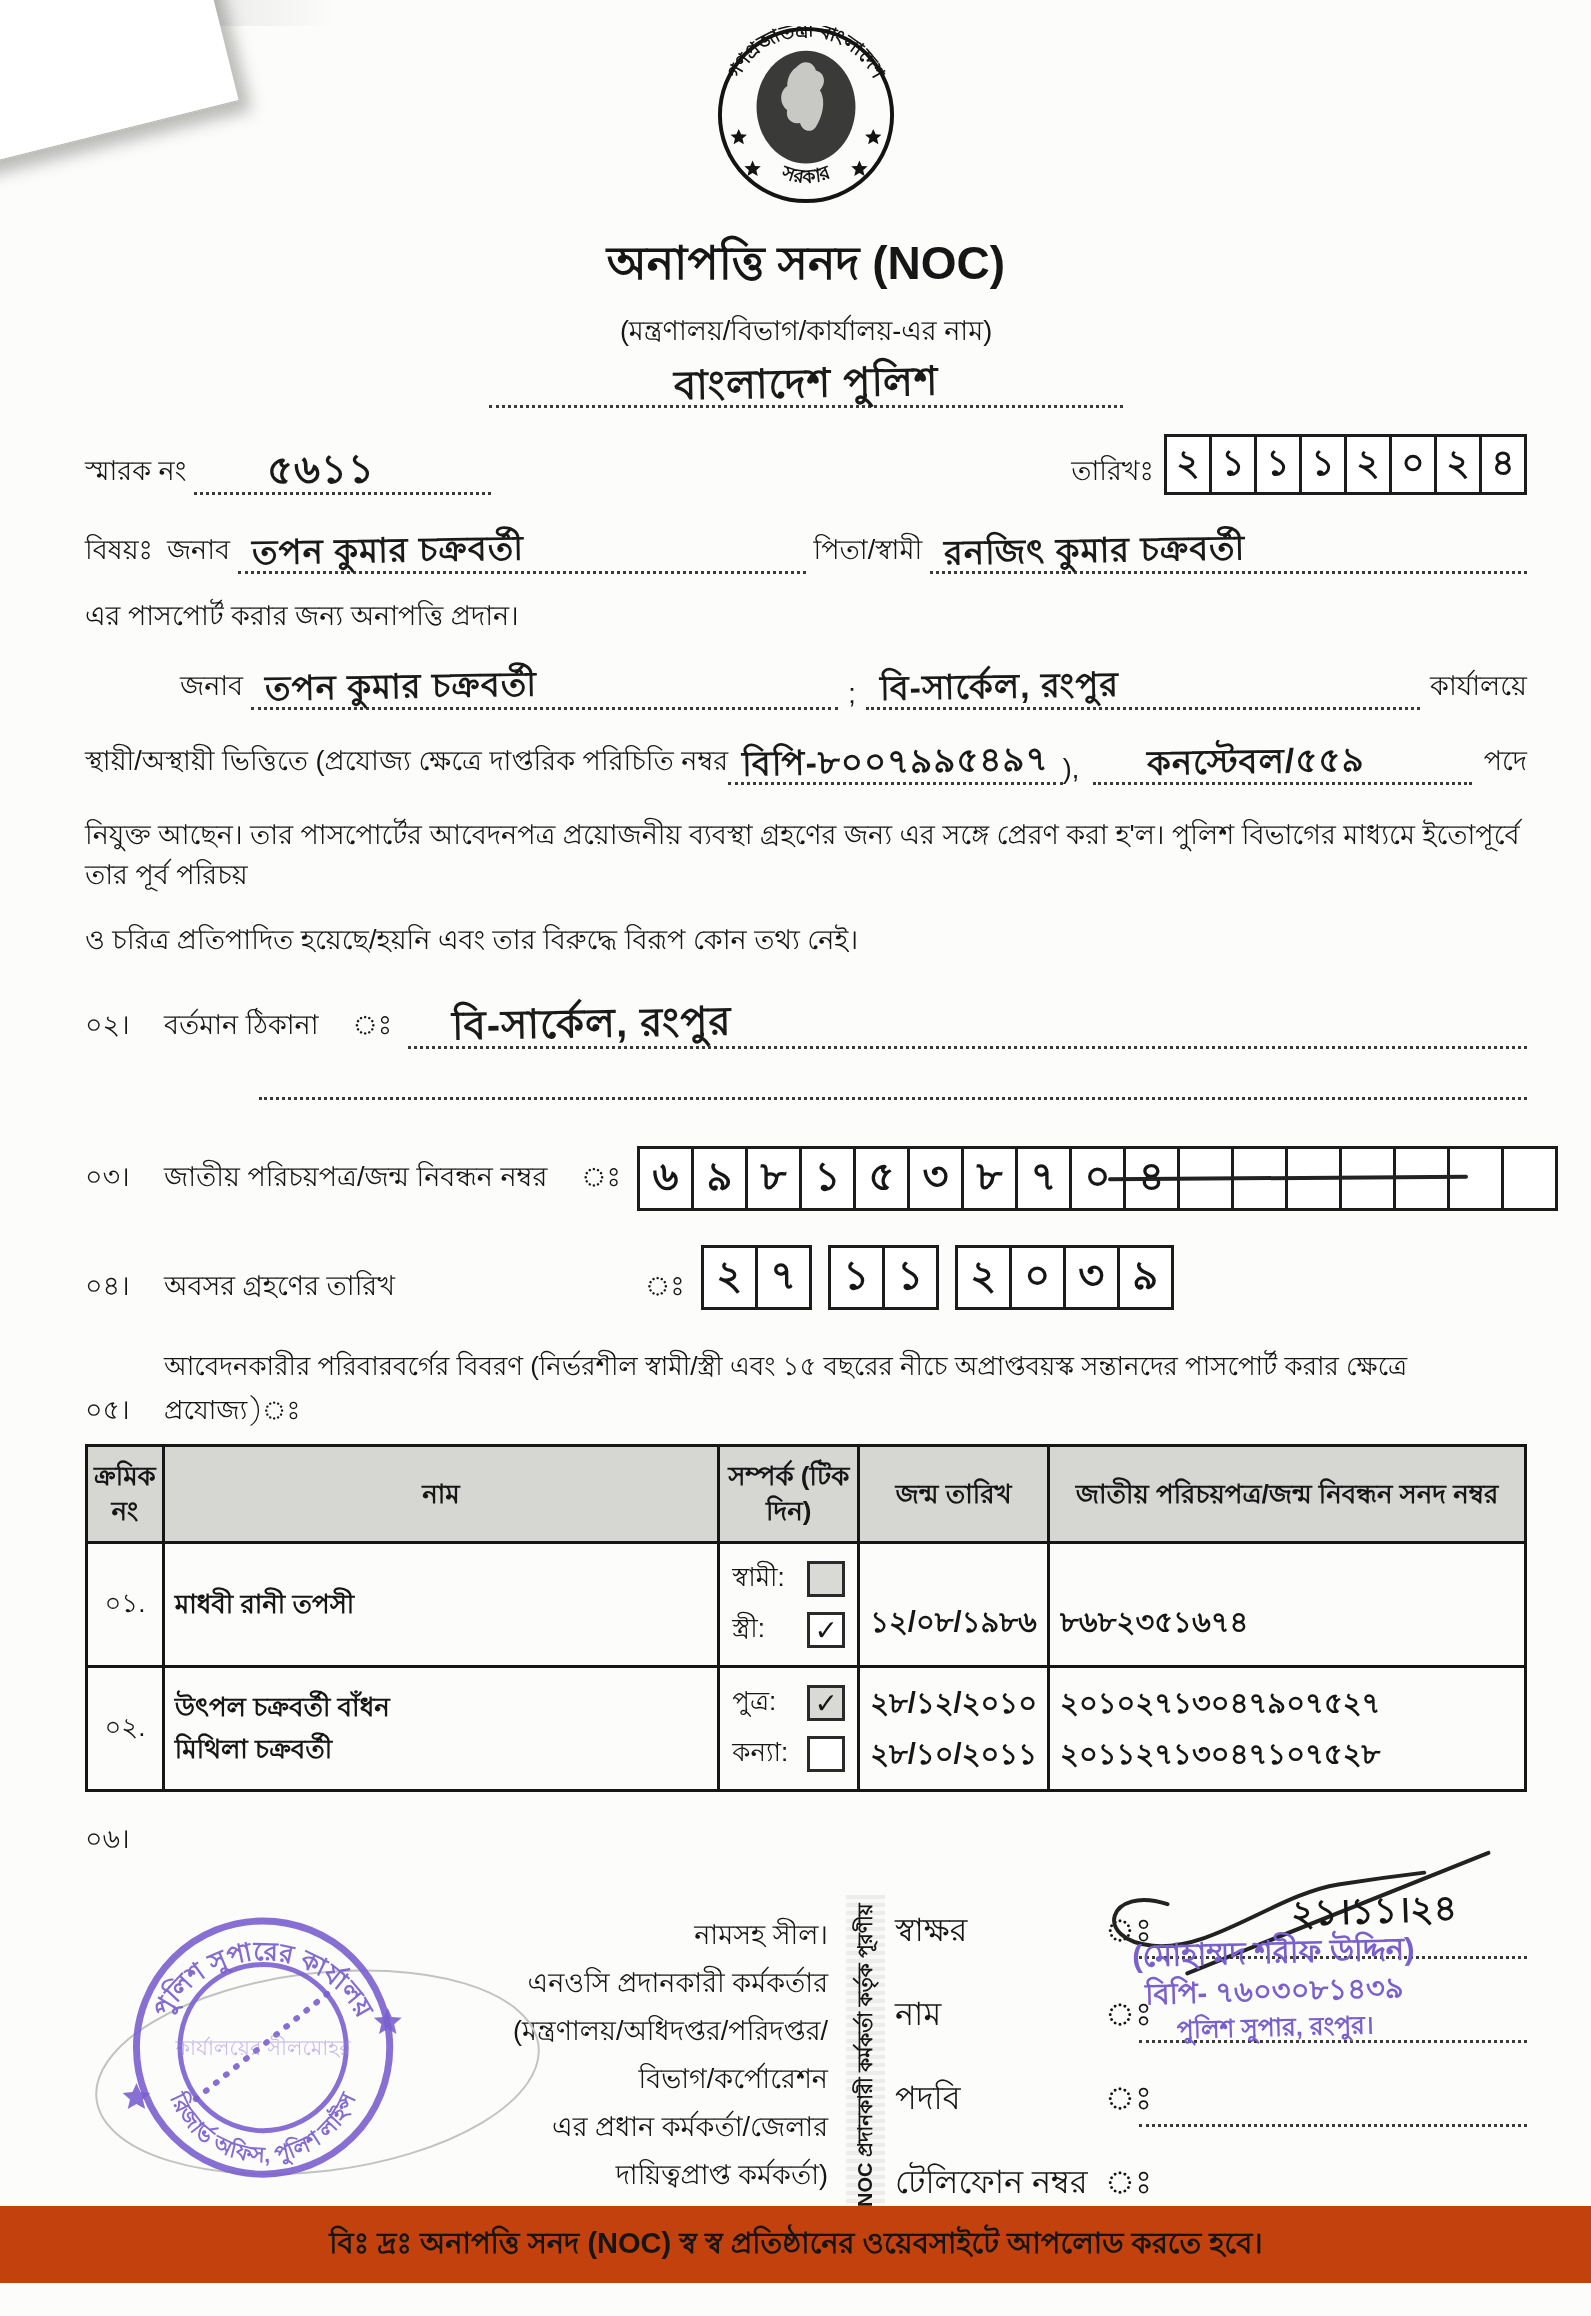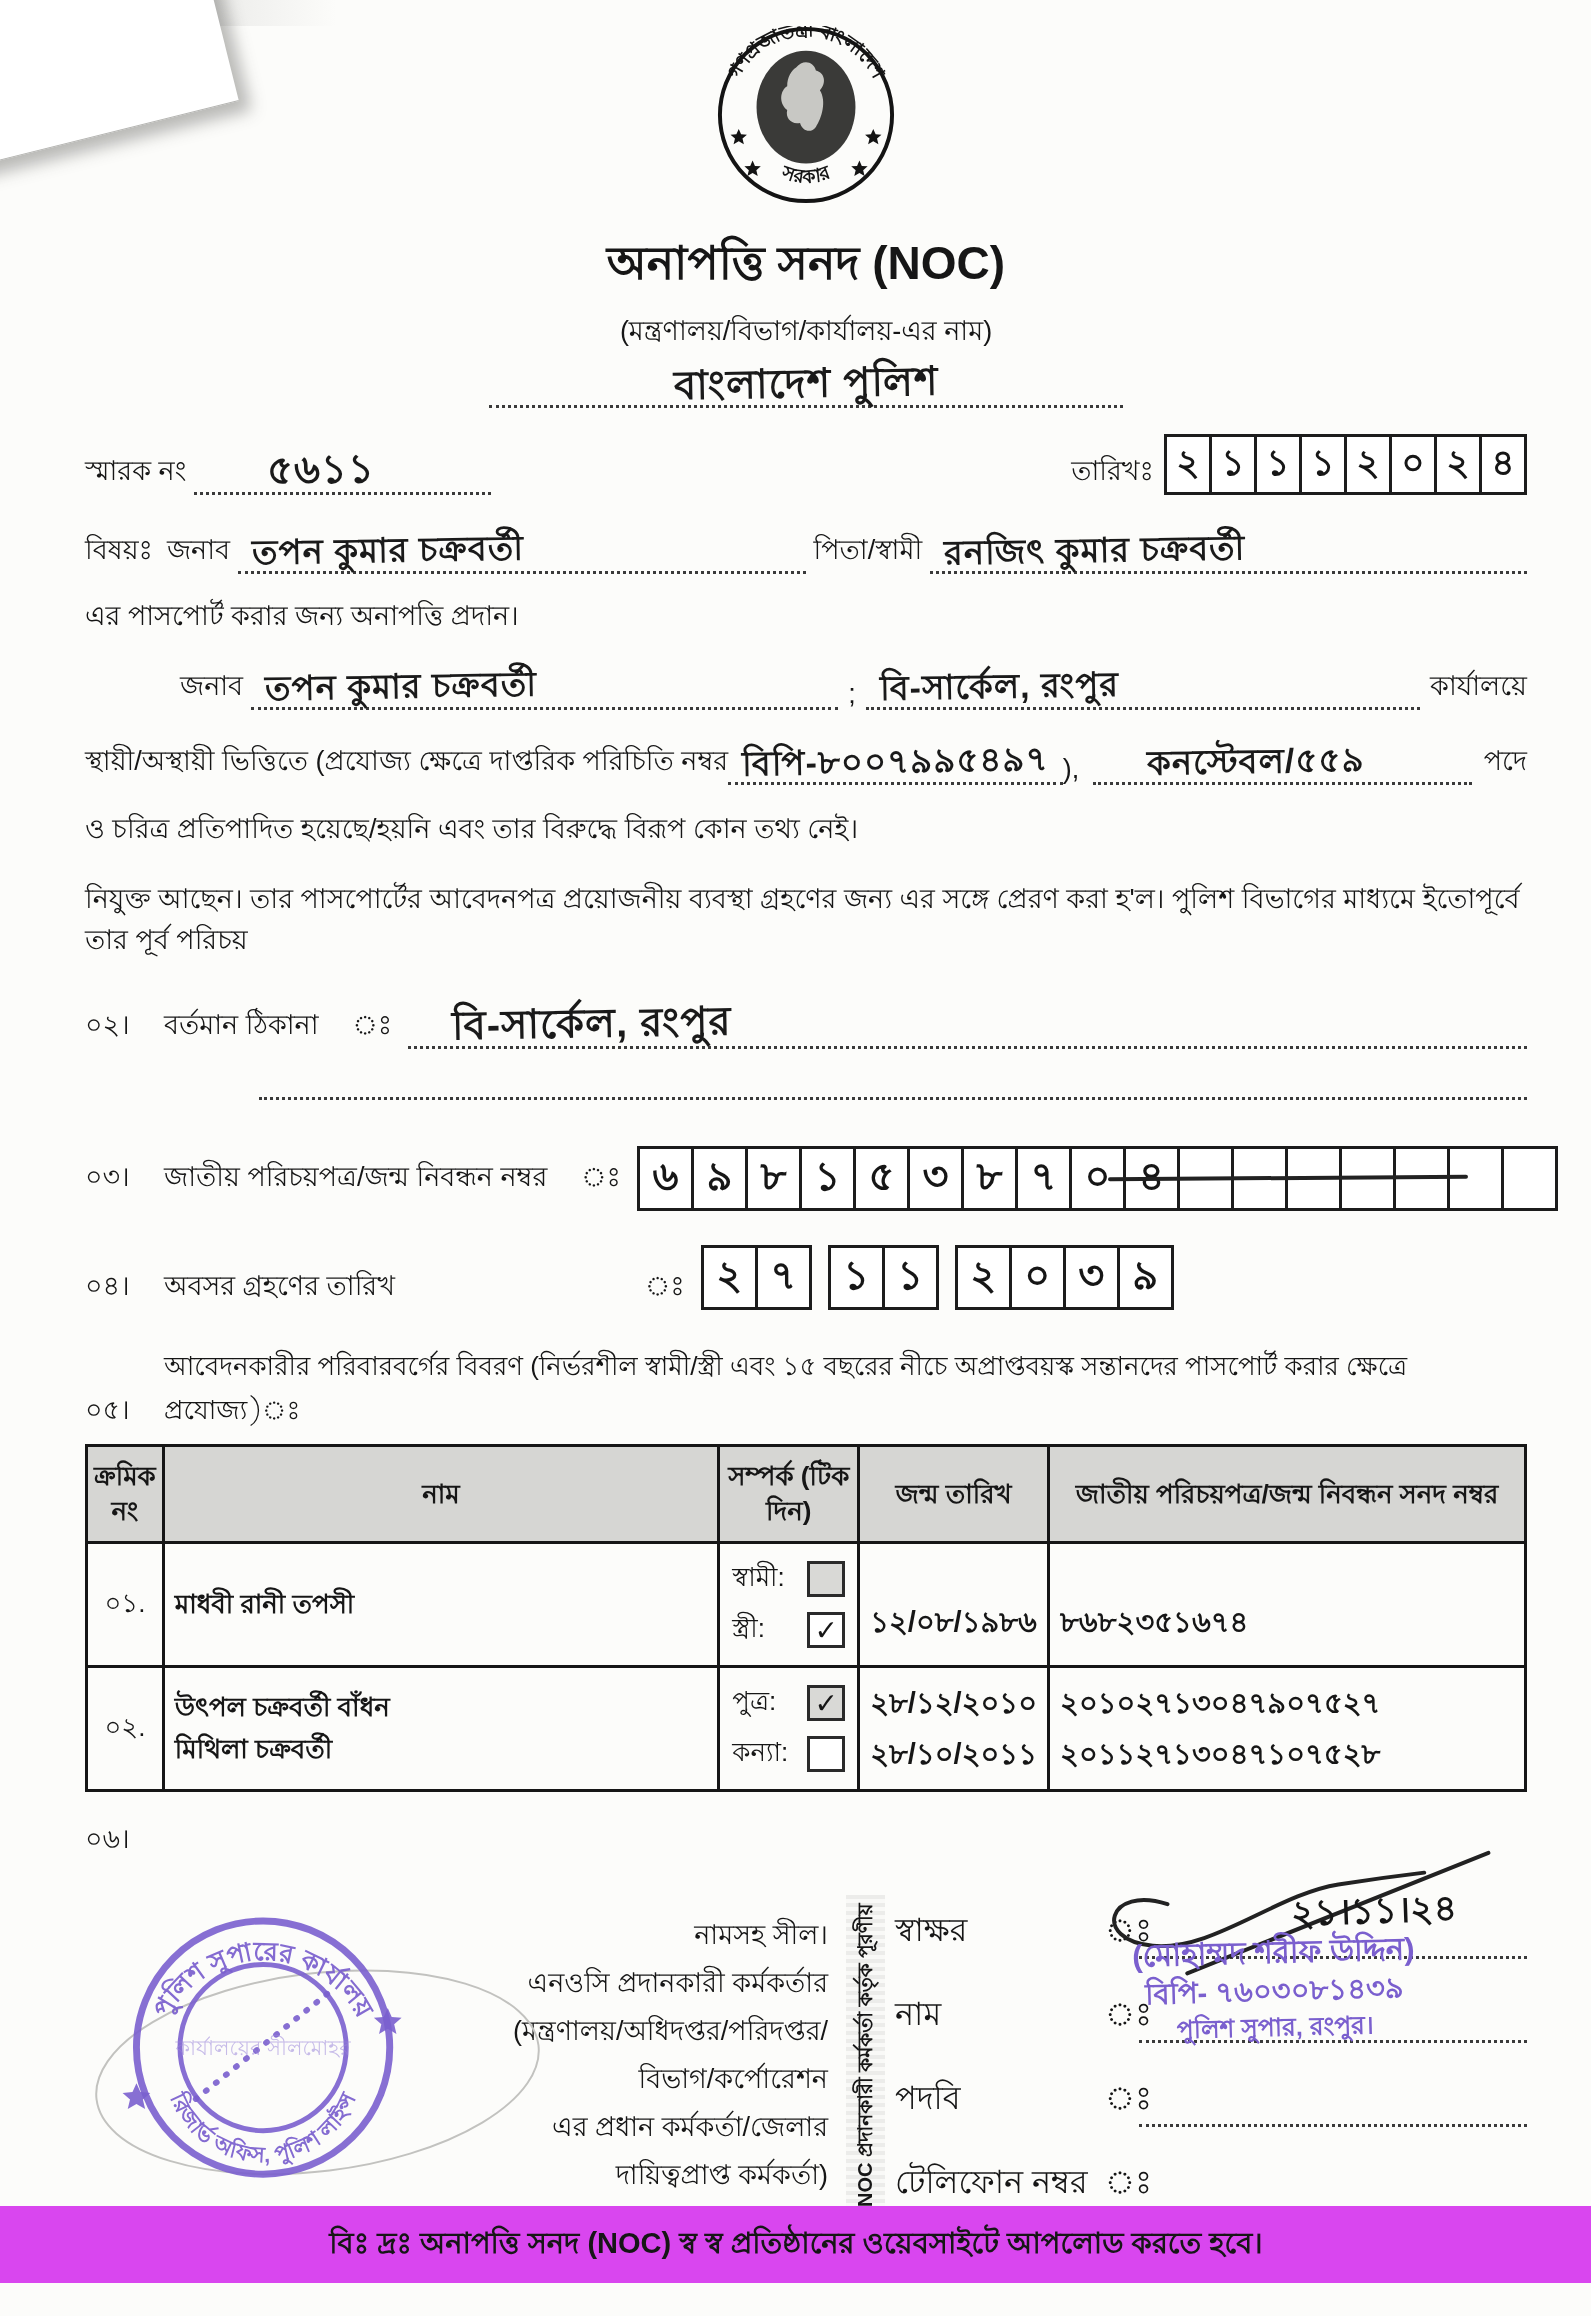--- a/index.html
+++ b/index.html
@@ -51,21 +51,21 @@
   .sfield{display:flex;align-items:flex-end;margin-bottom:30px;font-size:32px;}
   .sfield .lbl{width:210px;flex:0 0 auto;}
   .sfield .cl{width:34px;flex:0 0 auto;}
   .sfield .line{flex:1 1 auto;border-bottom:3px dotted #3a3a3a;height:30px;}
   .sig-scribble{position:absolute;top:-46px;left:178px;pointer-events:none;}
   .sig-date{position:absolute;top:-6px;left:396px;font-size:36px;font-weight:700;transform:rotate(-2deg);}
   .stamp-text{position:absolute;top:44px;left:238px;text-align:center;transform:rotate(-1.5deg);line-height:1.3;}
   .stamp-text .l1{font-size:31px;font-weight:700;}
   .stamp-text .l2{font-size:29px;font-weight:700;}
   .stamp-text .l3{font-size:25px;font-weight:700;}
-  .footer-band{position:absolute;left:0;bottom:34px;width:100%;background:#d946ef;
+  .footer-band{position:absolute;left:0;bottom:34px;width:100%;background:#c2410c;
       text-align:center;font-size:29px;font-weight:700;padding:14px 0;}
   .memo-row{display:flex;justify-content:space-between;align-items:flex-end;margin-top:26px;}
   .indent{margin-left:95px;}
   .par{font-size:27px;line-height:1.5;margin:22px 0 0 0;}
   .secrow{display:flex;align-items:flex-end;font-size:27px;margin-top:34px;}
   .secnum{width:79px;flex:0 0 auto;}
   .seclabel{flex:0 0 auto;margin-right:18px;}
   .colon{margin:0 16px;flex:0 0 auto;}
 </style>
 </head>
@@ -161,22 +161,22 @@
       <span class="dots" style="min-width:248px;">
         <span class="hw over">বিপি-৮০০৭৯৯৫৪৯৭</span>
       </span>
       <span>),</span>
       <span class="dots fill" style="margin-left:14px;">
         <span class="hw over" style="margin-left:40px;">কনস্টেবল/৫৫৯</span>
       </span>
       <span style="margin-left:12px;">পদে</span>
     </div>
 
+    <p class="par" style="margin-top:30px;">নিযুক্ত আছেন। তার পাসপোর্টের আবেদনপত্র প্রয়োজনীয় ব্যবস্থা গ্রহণের জন্য এর সঙ্গে প্রেরণ করা হ'ল। পুলিশ বিভাগের মাধ্যমে  ইতোপূর্বে তার পূর্ব পরিচয়</p>
     <p class="par" style="margin-top:24px;">ও চরিত্র প্রতিপাদিত হয়েছে/হয়নি এবং তার বিরুদ্ধে বিরূপ কোন তথ্য নেই।</p>
-    <p class="par" style="margin-top:30px;">নিযুক্ত আছেন। তার পাসপোর্টের আবেদনপত্র প্রয়োজনীয় ব্যবস্থা গ্রহণের জন্য এর সঙ্গে প্রেরণ করা হ'ল। পুলিশ বিভাগের মাধ্যমে  ইতোপূর্বে তার পূর্ব পরিচয়</p>
 
     <div class="secrow" style="margin-top:44px;">
       <span class="secnum">০২।</span>
       <span class="seclabel">বর্তমান ঠিকানা</span>
       <span class="colon">ঃ</span>
       <span class="dots fill">
         <span class="hw big over" style="margin-left:30px;">বি-সার্কেল, রংপুর</span>
       </span>
     </div>
     <div style="margin:44px 0 0 174px;border-bottom:3px dotted #3a3a3a;height:4px;"></div>

